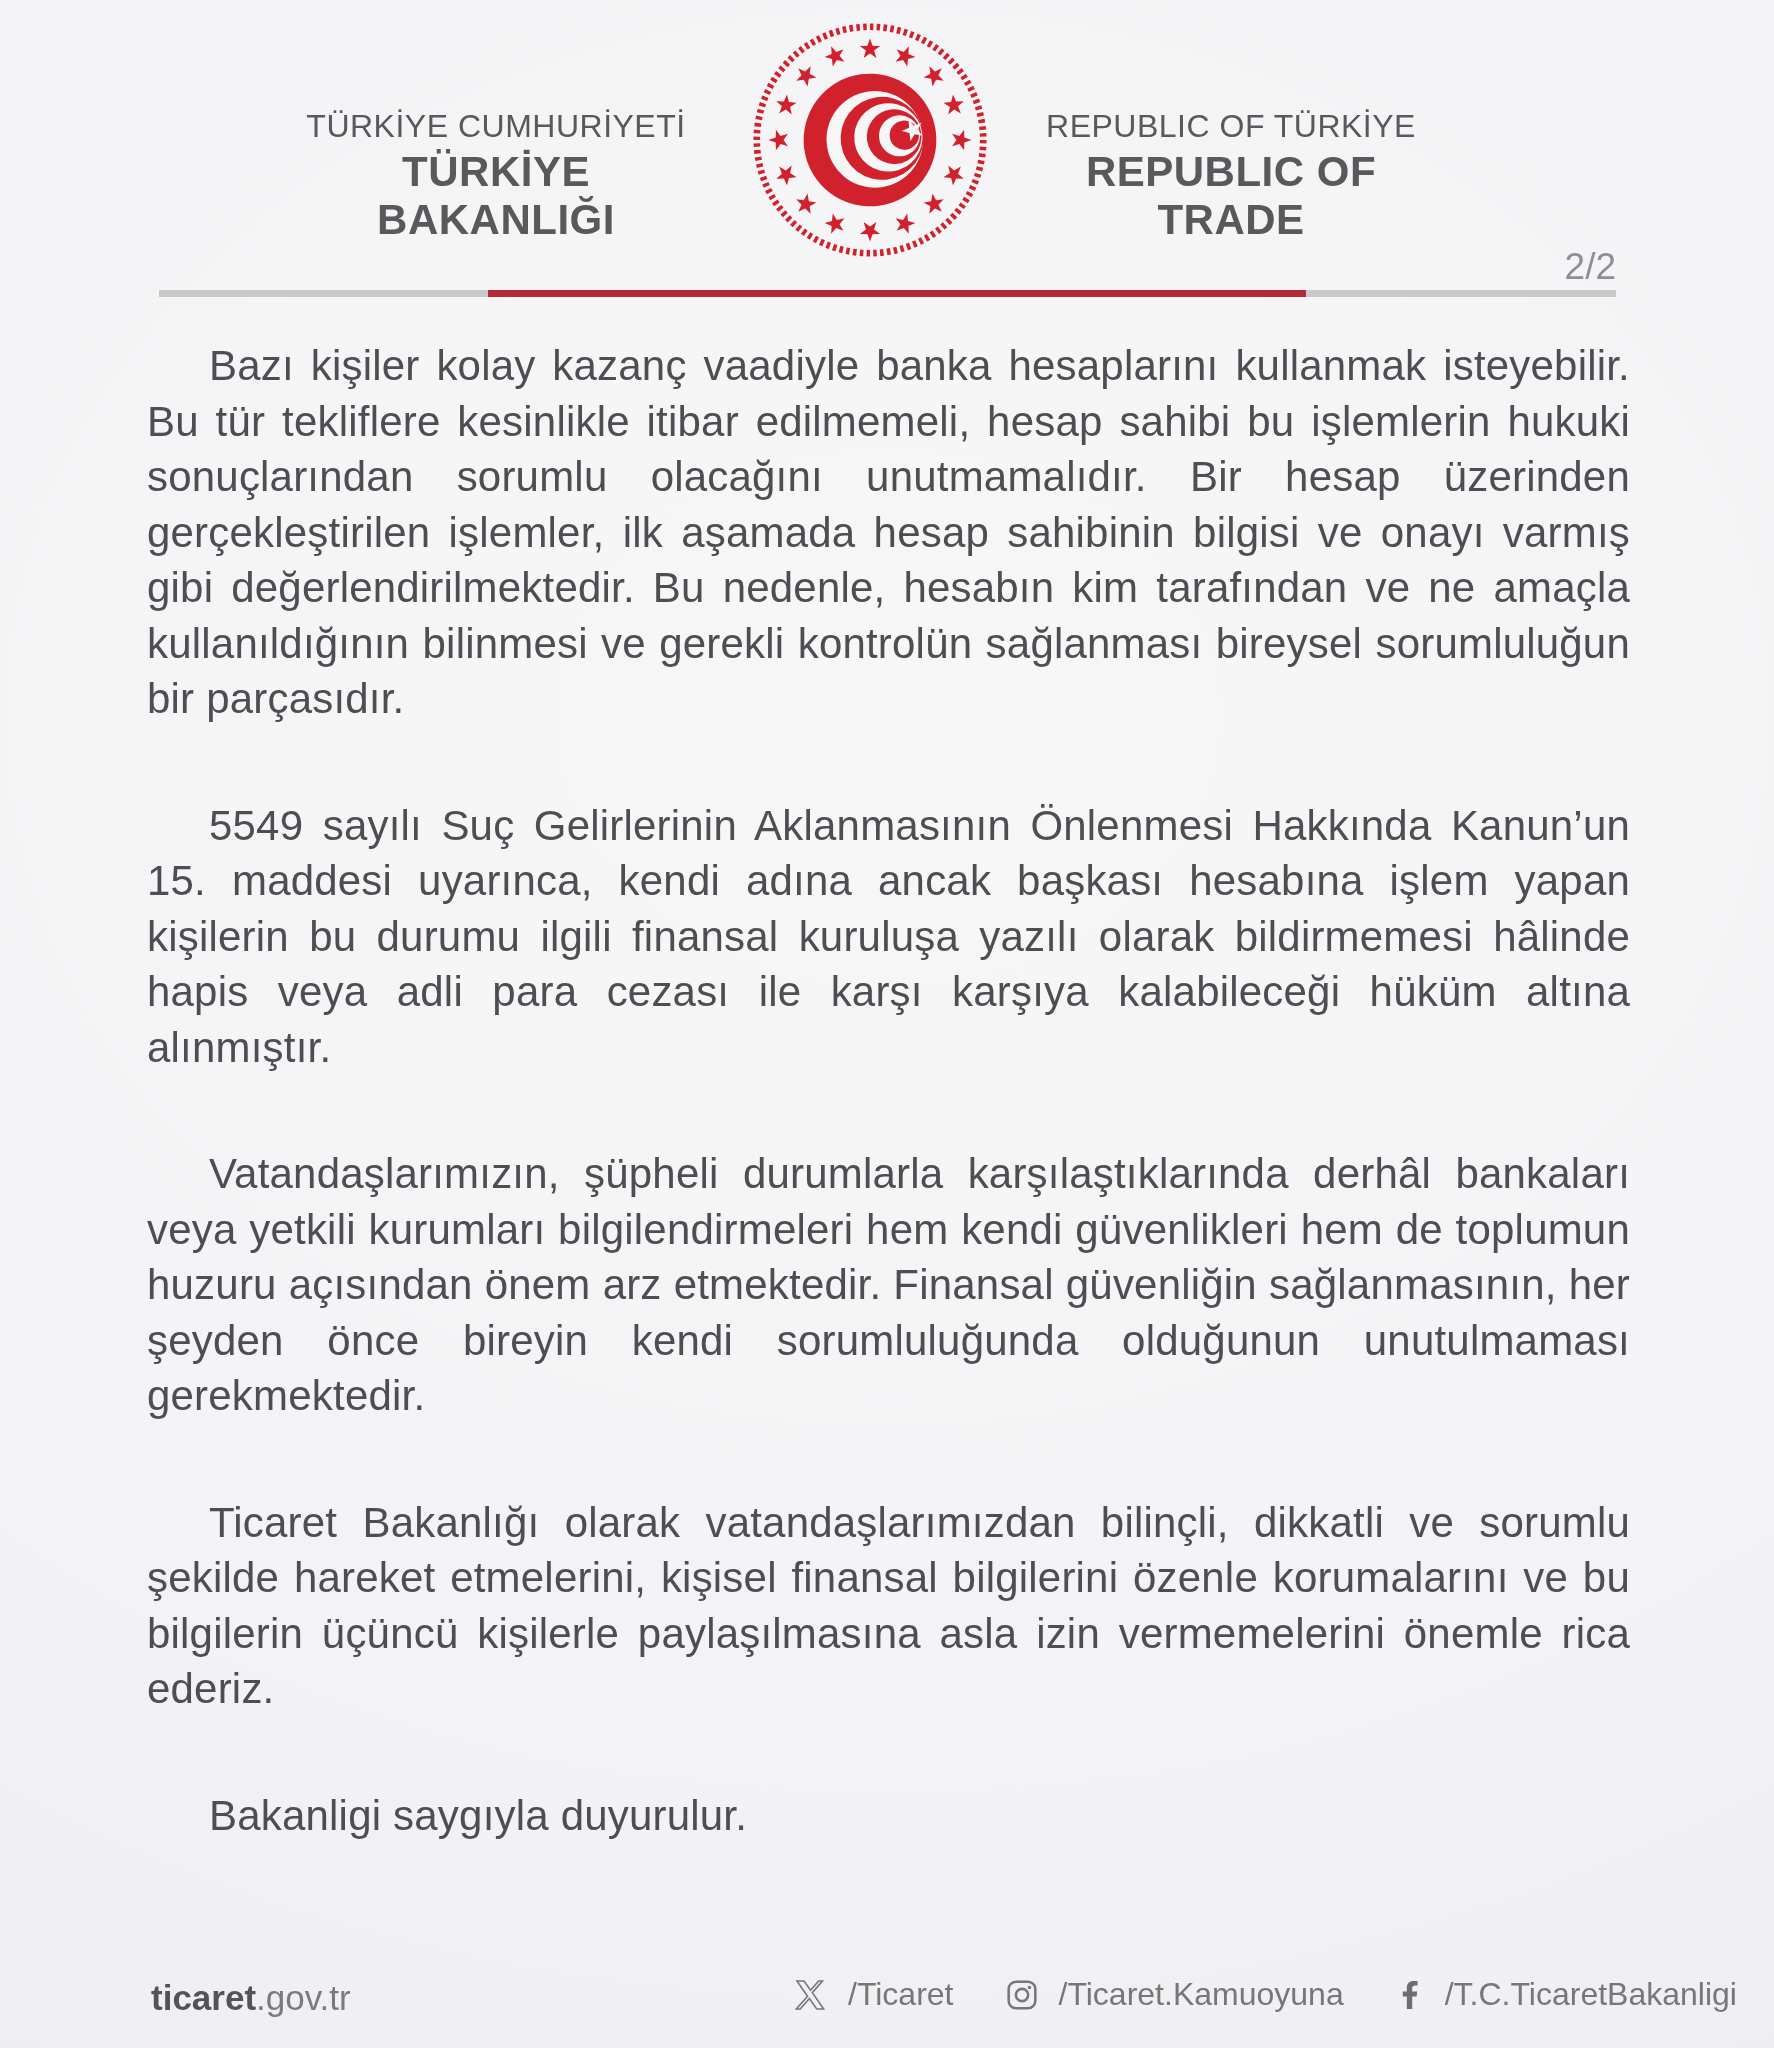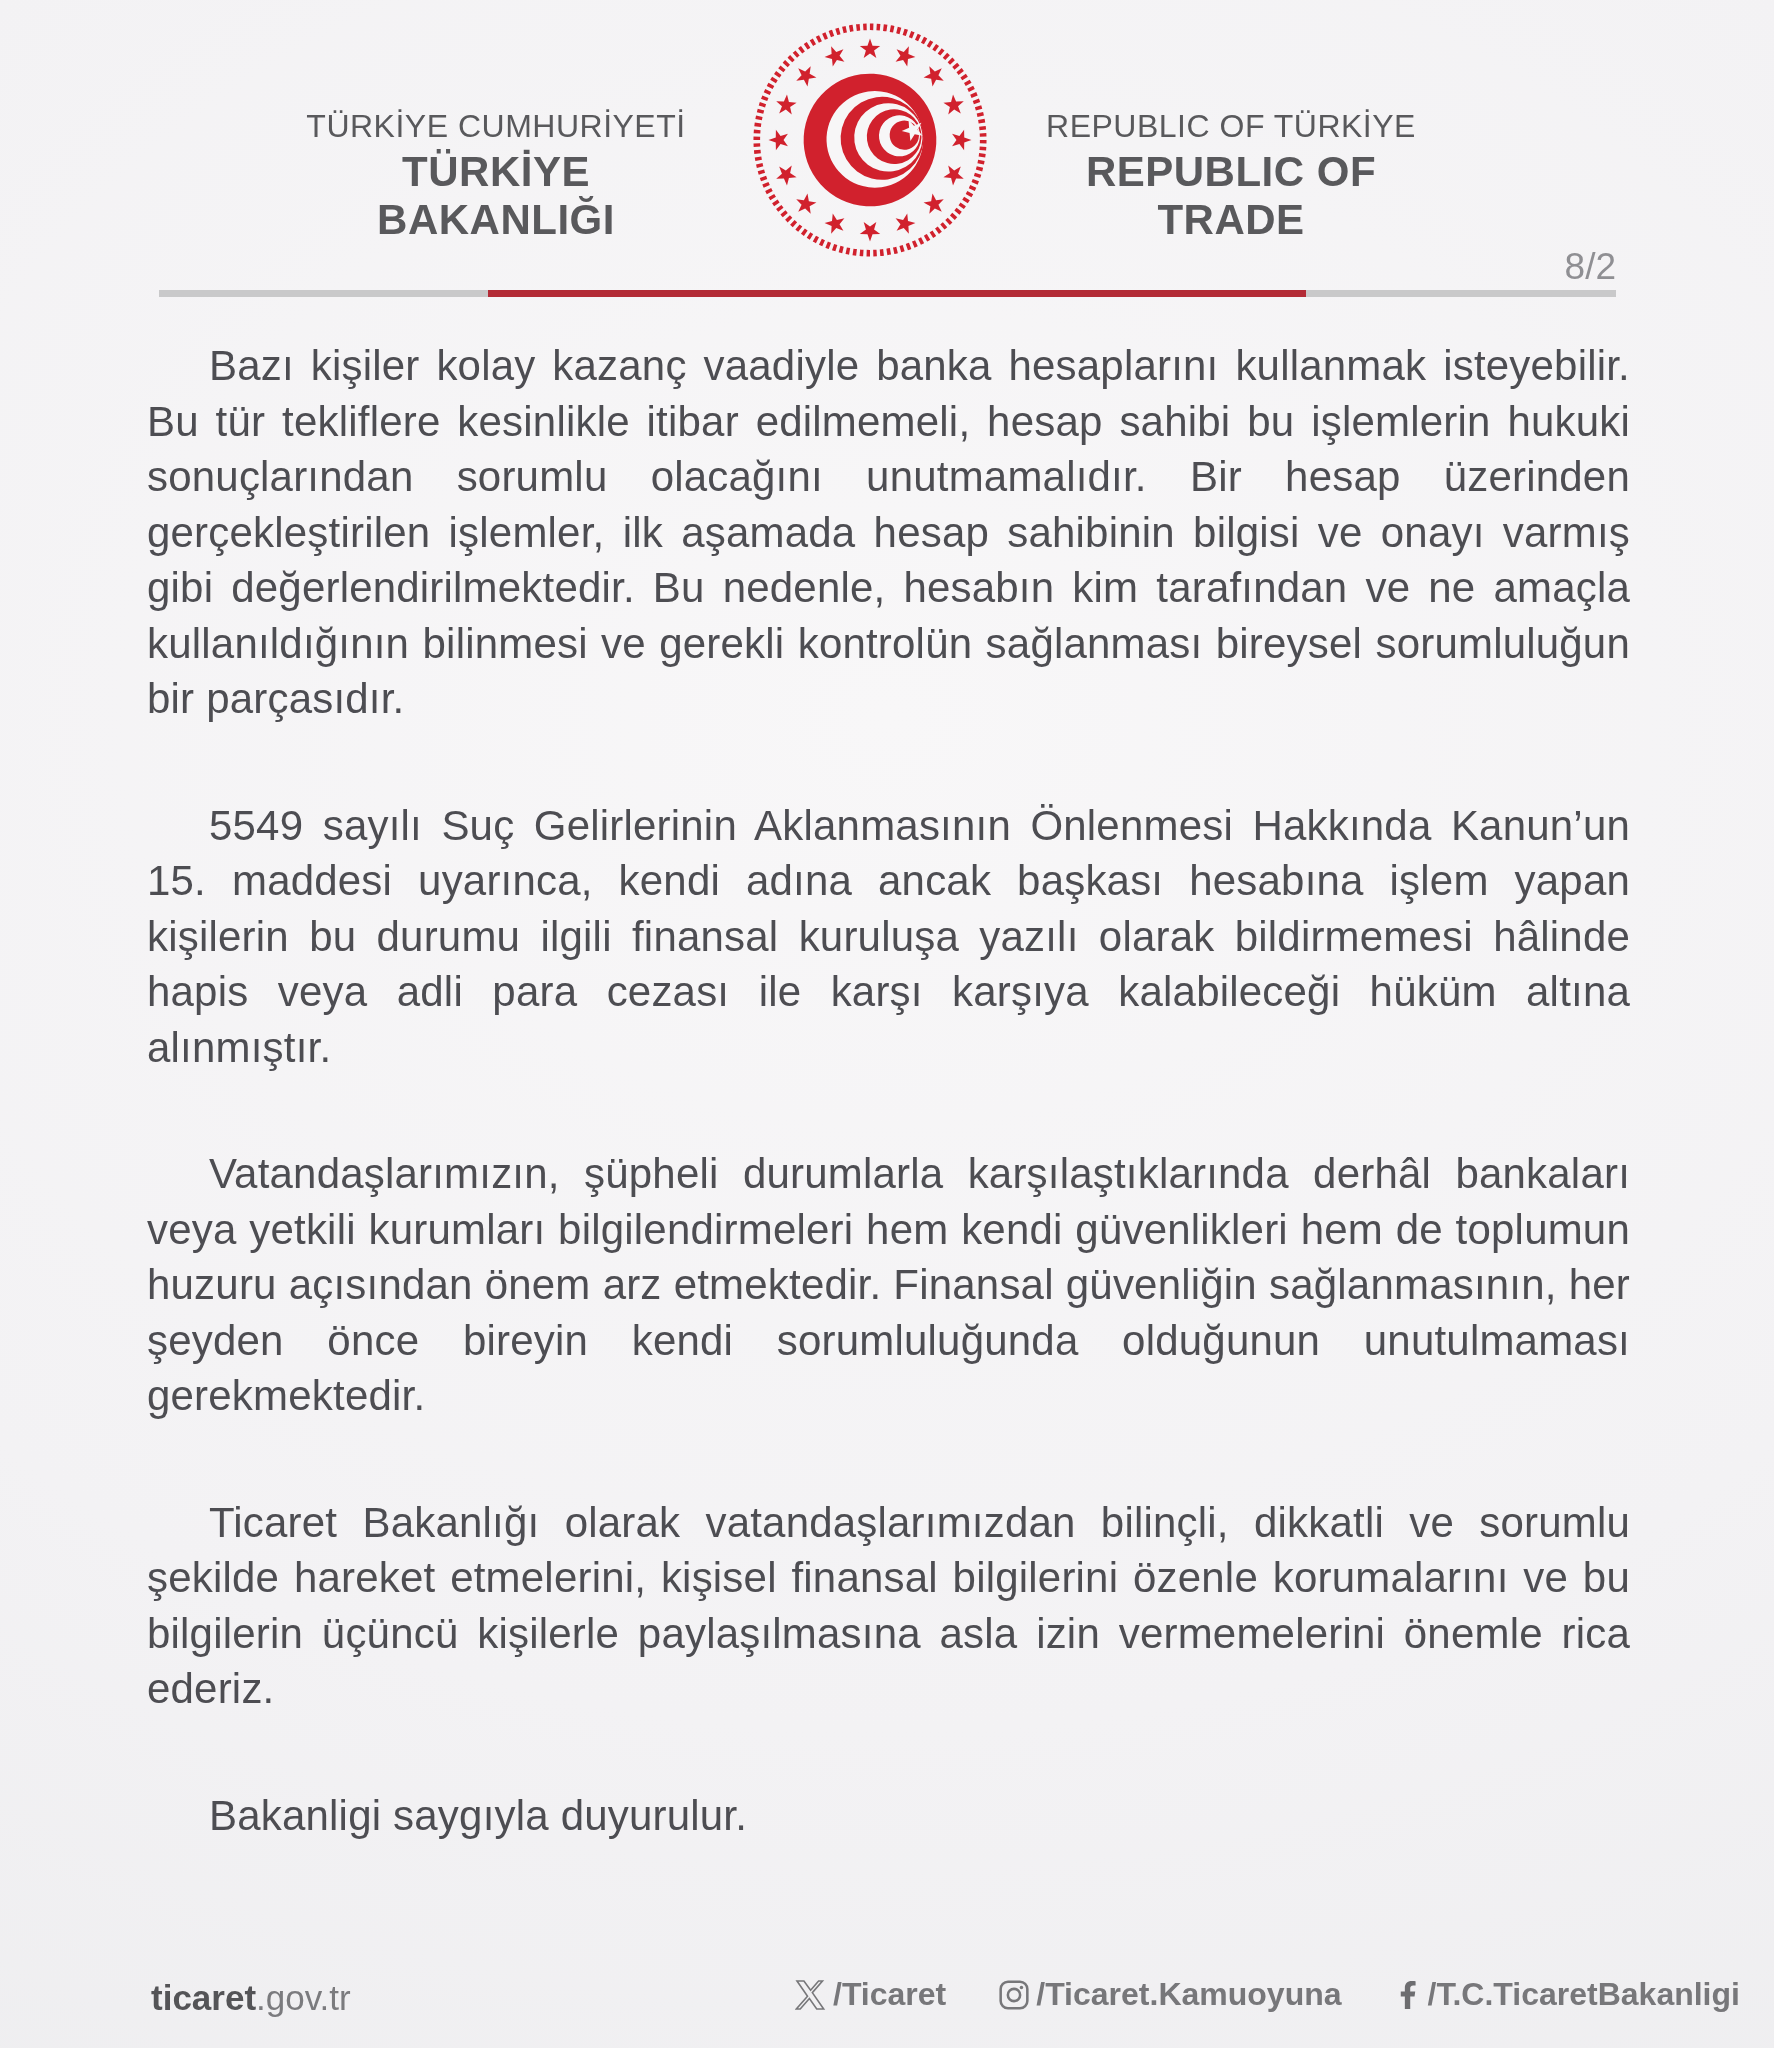--- a/index.html
+++ b/index.html
@@ -28,21 +28,21 @@
     margin:0 0 71px 0;
     font-size:42px;line-height:55.5px;font-weight:300;
     text-align:justify;text-indent:62px;letter-spacing:.2px;
   }
   .body-text p:last-child{text-align:left;}
   
   .footer{position:absolute;left:0;bottom:18px;width:1542px;height:60px;}
   .site{position:absolute;left:151px;top:8px;font-size:35px;color:#7b7b7e;}
   .site b{color:#545457;font-weight:700;}
   .social{position:absolute;left:795px;top:6px;display:flex;align-items:center;gap:52px;}
-  .social-item{display:flex;align-items:center;gap:6px;font-size:32px;color:#77777a;font-weight:700;white-space:nowrap;}
+  .social-item{display:flex;align-items:center;gap:21px;font-size:32px;color:#77777a;font-weight:400;white-space:nowrap;}
   .social-item svg{display:block;}
 </style>
 </head>
 <body>
 
 <div class="page">
 
   <div class="hdr-block hdr-left">
     <div class="hdr-line1">TÜRKİYE CUMHURİYETİ</div>
     <div class="hdr-line2">TÜRKİYE BAKANLIĞI</div>
@@ -86,21 +86,21 @@
         <use href="#st" transform="translate(45,-4) rotate(-15) scale(1.05)" fill="#f7f6f7"></use>
       </g>
     </svg>
   </div>
 
   <div class="hdr-block hdr-right">
     <div class="hdr-line1">REPUBLIC OF TÜRKİYE</div>
     <div class="hdr-line2">REPUBLIC OF TRADE</div>
   </div>
 
-  <div class="page-num">8/2</div>
+  <div class="page-num">2/2</div>
   <div class="divider">
     <div class="divider-red"></div>
   </div>
 
   <div class="body-text">
     <p>Bazı kişiler kolay kazanç vaadiyle banka hesaplarını kullanmak isteyebilir. Bu tür tekliflere kesinlikle itibar edilmemeli, hesap sahibi bu işlemlerin hukuki sonuçlarından sorumlu olacağını unutmamalıdır. Bir hesap üzerinden gerçekleştirilen işlemler, ilk aşamada hesap sahibinin bilgisi ve onayı varmış gibi değerlendirilmektedir. Bu nedenle, hesabın kim tarafından ve ne amaçla kullanıldığının bilinmesi ve gerekli kontrolün sağlanması bireysel sorumluluğun bir parçasıdır.</p>
     <p>5549 sayılı Suç Gelirlerinin Aklanmasının Önlenmesi Hakkında Kanun’un 15. maddesi uyarınca, kendi adına ancak başkası hesabına işlem yapan kişilerin bu durumu ilgili finansal kuruluşa yazılı olarak bildirmemesi hâlinde hapis veya adli para cezası ile karşı karşıya kalabileceği hüküm altına alınmıştır.</p>
     <p>Vatandaşlarımızın, şüpheli durumlarla karşılaştıklarında derhâl bankaları veya yetkili kurumları bilgilendirmeleri hem kendi güvenlikleri hem de toplumun huzuru açısından önem arz etmektedir. Finansal güvenliğin sağlanmasının, her şeyden önce bireyin kendi sorumluluğunda olduğunun unutulmaması gerekmektedir.</p>
     <p>Ticaret Bakanlığı olarak vatandaşlarımızdan bilinçli, dikkatli ve sorumlu şekilde hareket etmelerini, kişisel finansal bilgilerini özenle korumalarını ve bu bilgilerin üçüncü kişilerle paylaşılmasına asla izin vermemelerini önemle rica ederiz.</p>
     <p>Bakanligi saygıyla duyurulur.</p>

